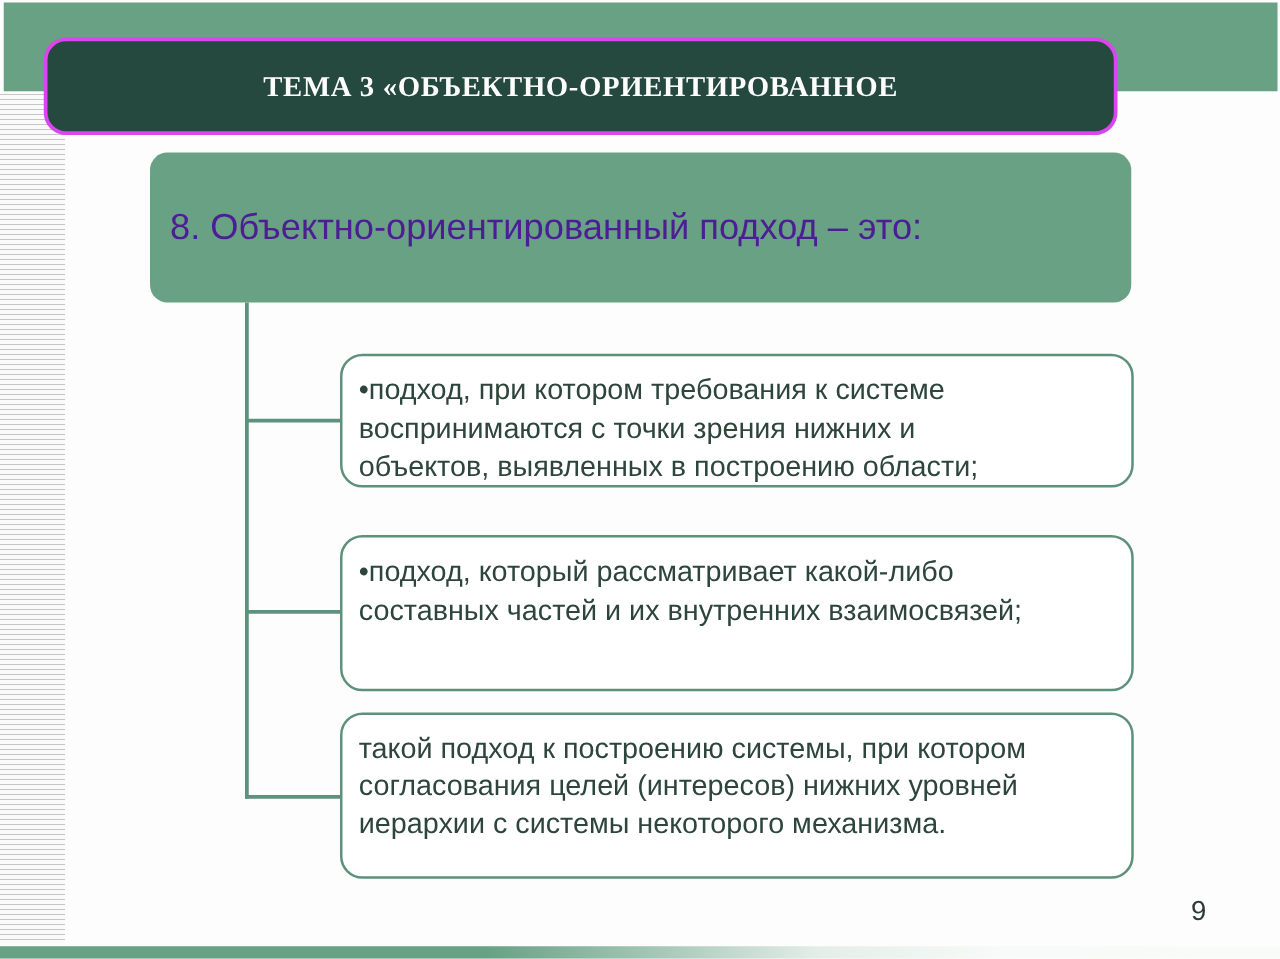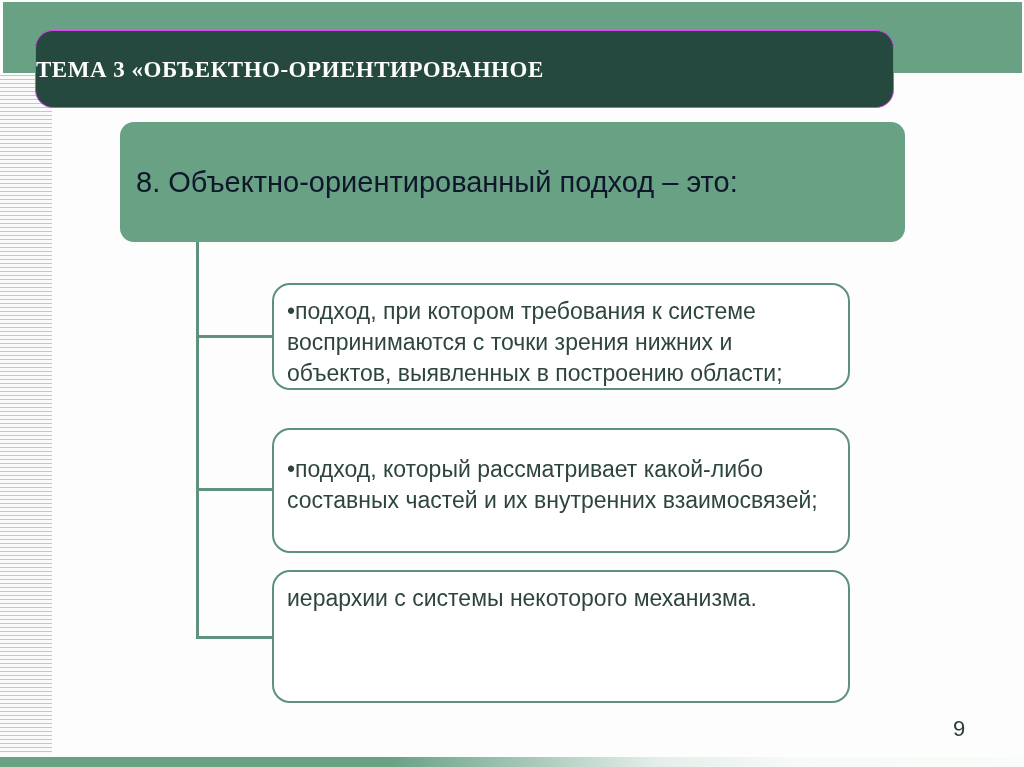--- a/index.html
+++ b/index.html
@@ -12,55 +12,55 @@
     position:absolute; left:3px; top:2px; right:2px; height:71px;
     background:#68a184;
   }
   .left-stripes{
     position:absolute; left:0; top:75px; width:52px; height:680px;
     background:repeating-linear-gradient(to bottom,
       #c6c6c6 0px, #c6c6c6 1.3px, #fafafa 1.3px, #fafafa 4px);
   }
   .title-box{
     position:absolute; left:35px; top:30px; width:859px; height:78px;
-    background:#25493e; border:1px solid #d946ef; border-radius:18px;
+    background:#25493e; border:3px solid #d946ef; border-radius:18px;
     box-sizing:border-box;
-    display:flex; align-items:center; justify-content:flex-start;
+    display:flex; align-items:center; justify-content:center;
     z-index:3;
   }
   .title-text{
     color:#fdfdfc; font-family:"Liberation Serif","DejaVu Serif",serif;
     font-weight:bold; font-size:23px; line-height:33px;
     text-align:center; letter-spacing:0.5px;
   }
   .heading-box{
     position:absolute; left:120px; top:122px; width:785px; height:120px;
     background:#68a184; border-radius:14px;
     display:flex; align-items:center;
     box-sizing:border-box; padding-left:16px;
     z-index:2;
   }
   .heading-text{
-    color:#0f172a; font-size:29px; line-height:34px; font-weight:400;
+    color:#4c1d95; font-size:29px; line-height:34px; font-weight:400;
   }
   .connector{ position:absolute; background:#5f917c; z-index:1; }
   .conn-v{ left:196px; top:242px; width:3px; height:397px; }
   .conn-h1{ left:196px; top:335px; width:77px; height:3px; }
   .conn-h2{ left:196px; top:488px; width:77px; height:3px; }
   .conn-h3{ left:196px; top:636px; width:77px; height:3px; }
   .item-box{
-    position:absolute; left:272px; width:578px;
+    position:absolute; left:272px; width:635px;
     background:#ffffff; border:2.5px solid #5e9179; border-radius:18px;
     box-sizing:border-box;
     color:#2e453c; font-size:23px; line-height:31px;
     padding:11px 18px 0 13px;
     z-index:2;
   }
   .item-1{ top:283px; height:107px; }
-  .item-2{ top:428px; height:125px; padding-top:24px; }
+  .item-2{ top:428px; height:125px; padding-top:12px; }
   .item-3{ top:570px; height:133px; padding-top:11px; line-height:30px; }
   .page-number{
     position:absolute; left:944px; top:716px; width:30px;
     text-align:center; font-size:22px; color:#2c3b35;
   }
   .bottom-bar{
     position:absolute; left:0; right:0; bottom:0; height:10px;
     background:linear-gradient(90deg,
       #68a184 0%, #68a184 38%, #a8c9ba 52%, #e4eee9 64%, #f7faf8 78%, #f9fbf9 100%);
   }
@@ -99,20 +99,22 @@
 
   <div class="item-box item-2">
     <div>
         <div>•подход, который рассматривает какой-либо</div>
         <div>составных частей и их внутренних взаимосвязей;</div>
       </div>
   </div>
 
   <div class="item-box item-3">
     <div>
+        <div>такой подход к построению системы, при котором</div>
+        <div>согласования целей (интересов) нижних уровней</div>
         <div>иерархии с системы некоторого механизма.</div>
       </div>
   </div>
 
   <div class="page-number">9</div>
 
   <div class="bottom-bar"></div>
 
 </div>
 

